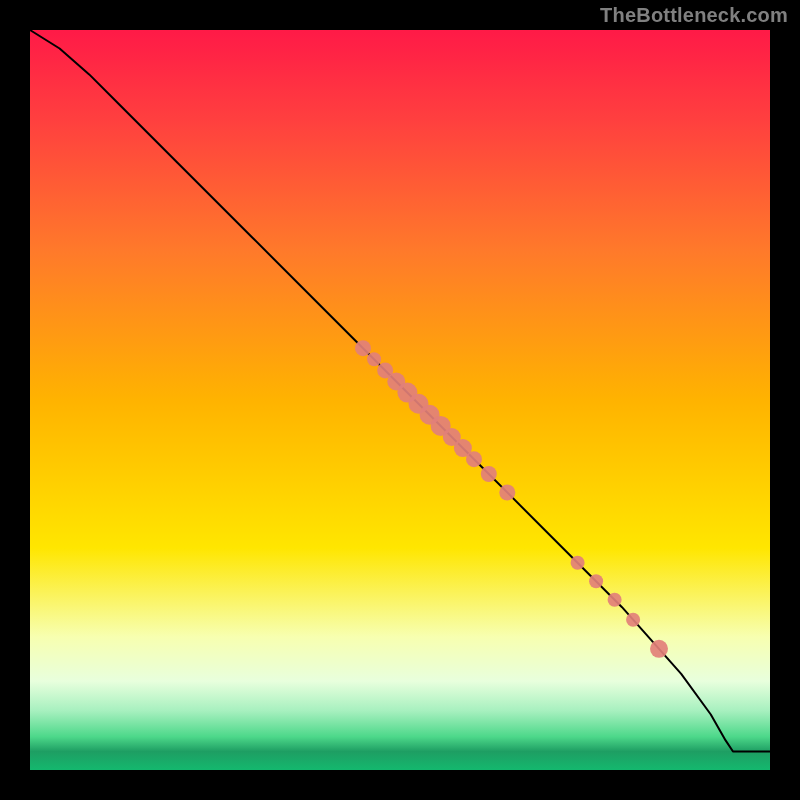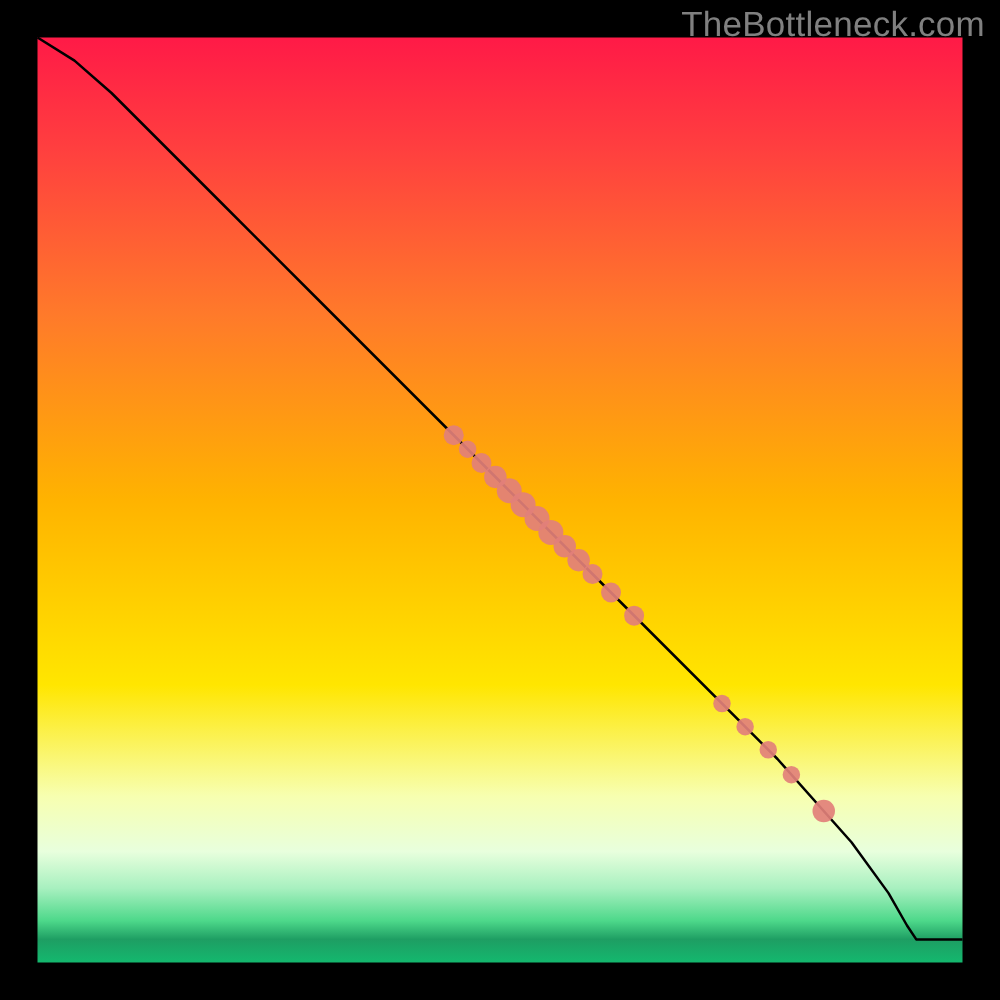--- a/index.html
+++ b/index.html
@@ -13,22 +13,22 @@
   }
   .stage {
     position: relative;
     width: 800px;
     height: 800px;
   }
   .watermark {
     position: absolute;
     top: 4px;
     right: 12px;
-    font-size: 28px;
-    font-weight: 400;
+    font-size: 20px;
+    font-weight: 700;
     color: #808080;
     letter-spacing: 0.2px;
     z-index: 10;
   }
   svg.plot {
     position: absolute;
     left: 0;
     top: 0;
   }
 </style>

